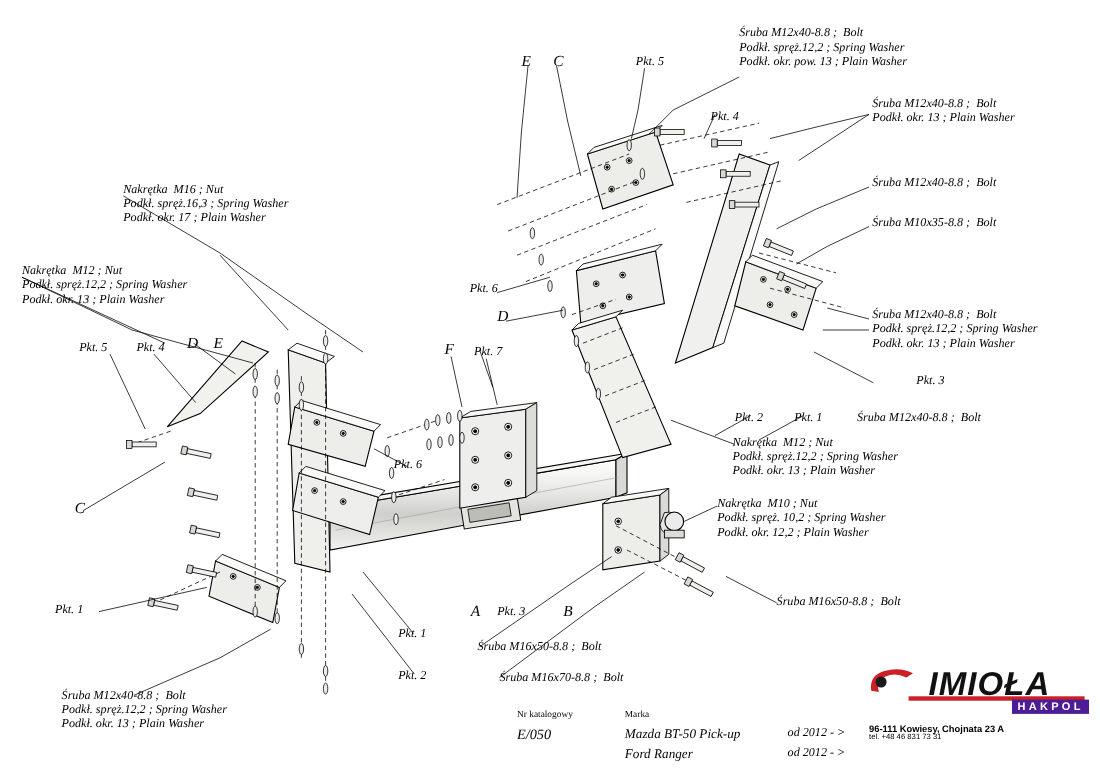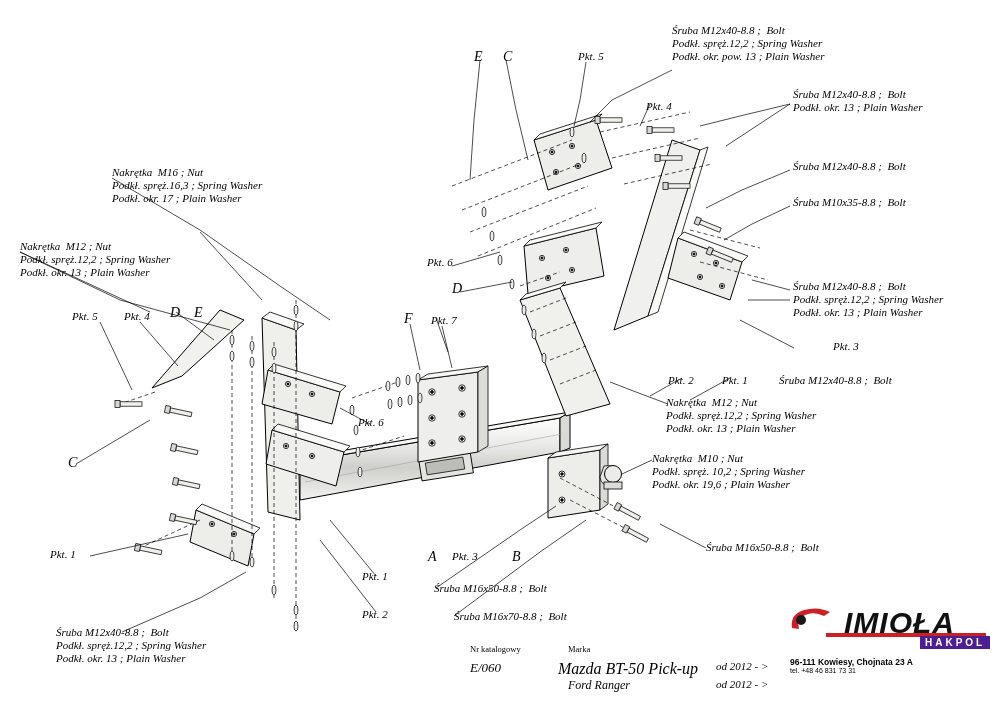--- a/index.html
+++ b/index.html
@@ -371,21 +371,21 @@
 <div class="lbl" style="left:779px;top:374px;">Śruba M12x40-8.8 ;  Bolt</div>
 
 <div class="lbl" style="left:668px;top:374px;">Pkt. 2</div>
 <div class="lbl" style="left:722px;top:374px;">Pkt. 1</div>
 
 <div class="lbl" style="left:666px;top:396px;">Nakrętka  M12 ; Nut
 Podkł. spręż.12,2 ; Spring Washer
 Podkł. okr. 13 ; Plain Washer</div>
 <div class="lbl" style="left:652px;top:452px;">Nakrętka  M10 ; Nut
 Podkł. spręż. 10,2 ; Spring Washer
-Podkł. okr. 19,6 ; Plain Washer</div>
+Podkł. okr. 12,2 ; Plain Washer</div>
 <div class="lbl" style="left:706px;top:541px;">Śruba M16x50-8.8 ;  Bolt</div>
 
 <div class="lbl" style="left:427px;top:256px;">Pkt. 6</div>
 <div class="lbl letter" style="left:452px;top:282px;">D</div>
 <div class="lbl letter" style="left:404px;top:312px;">F</div>
 <div class="lbl" style="left:431px;top:314px;">Pkt. 7</div>
 
 <div class="lbl" style="left:112px;top:166px;">Nakrętka  M16 ; Nut
 Podkł. spręż.16,3 ; Spring Washer
 Podkł. okr. 17 ; Plain Washer</div>
@@ -409,23 +409,23 @@
 Podkł. okr. 13 ; Plain Washer</div>
 
 <div class="lbl letter" style="left:428px;top:550px;">A</div>
 <div class="lbl" style="left:452px;top:550px;">Pkt. 3</div>
 <div class="lbl letter" style="left:512px;top:550px;">B</div>
 <div class="lbl" style="left:434px;top:582px;">Śruba M16x50-8.8 ;  Bolt</div>
 <div class="lbl" style="left:454px;top:610px;">Śruba M16x70-8.8 ;  Bolt</div>
 
 <div id="titleblock">
   <div class="tb-txt tb-small" style="left:0px;top:4px;">Nr katalogowy</div>
-  <div class="tb-txt" style="left:0px;top:20px;font-size:13px;">E/060</div>
+  <div class="tb-txt" style="left:0px;top:20px;font-size:13px;">E/050</div>
   <div class="tb-txt tb-small" style="left:98px;top:4px;text-align:center;">Marka</div>
-  <div class="tb-txt" style="left:88px;top:20px;font-size:16px;font-style:italic;">Mazda BT-50 Pick-up</div>
+  <div class="tb-txt" style="left:98px;top:20px;font-size:12px;font-style:italic;">Mazda BT-50 Pick-up</div>
   <div class="tb-txt" style="left:98px;top:38px;font-size:12px;">Ford Ranger</div>
   <div class="tb-txt" style="left:246px;top:20px;font-size:11px;">od 2012 - &gt;</div>
   <div class="tb-txt" style="left:246px;top:38px;font-size:11px;">od 2012 - &gt;</div>
 </div>
 
 <div id="logo">
   <svg class="logo-swoosh" viewBox="0 0 46 36">
     <path d="M4,26 Q2,12 16,8 Q30,4 42,10 L36,14 Q26,9 17,13 Q8,17 11,27 Z" fill="#cc2026"></path>
     <circle cx="13" cy="18" r="5" fill="#1a1a1a"></circle>
   </svg>

